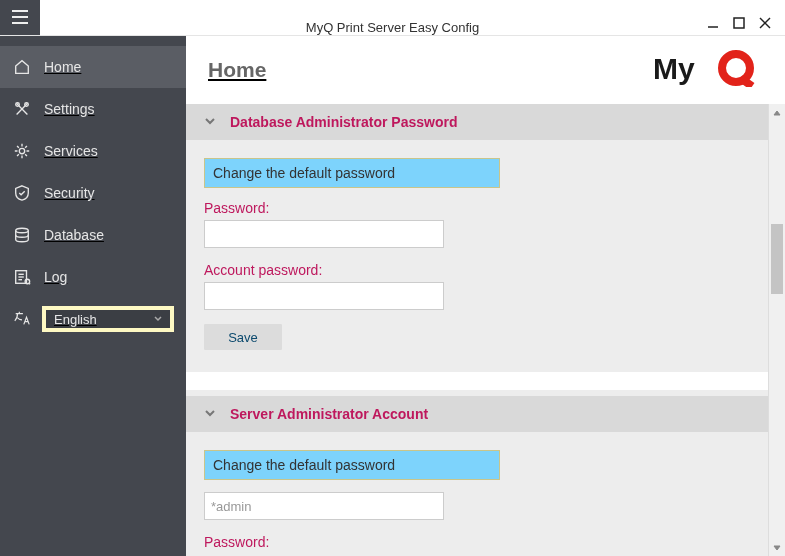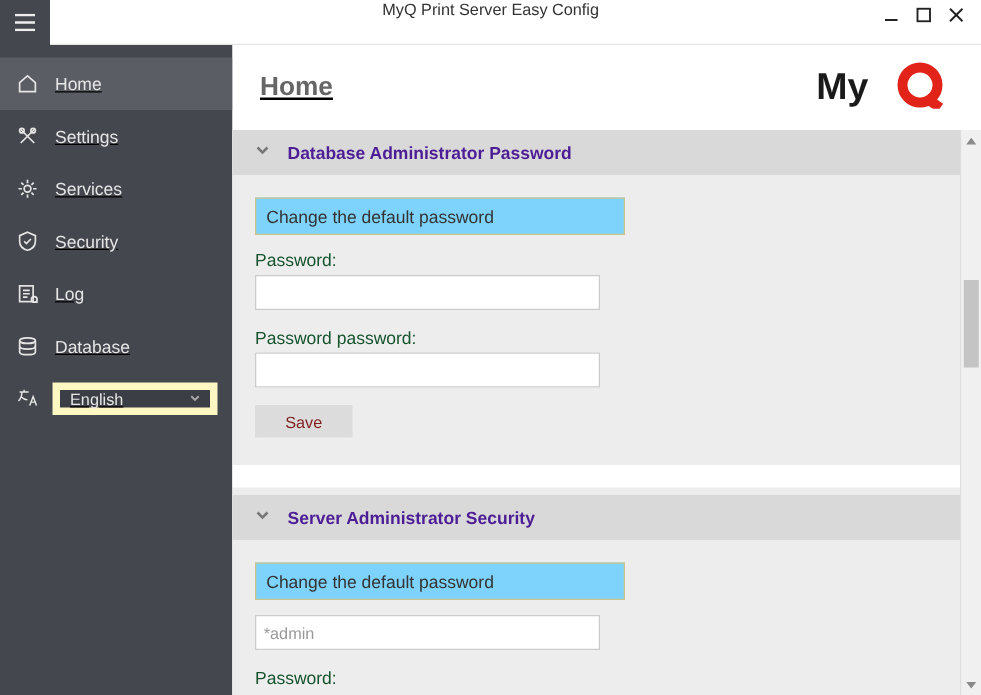--- a/index.html
+++ b/index.html
@@ -1,54 +1,54 @@
 <!DOCTYPE html>
 <html><head>
 <meta charset="utf-8">
 <style>
 * { box-sizing: border-box; margin: 0; padding: 0; font-family: "Segoe UI", Arial, sans-serif; }
 html, body { width: 785px; height: 556px; overflow: hidden; background: #fff; }
 
-.titlebar { height: 36px; background: #fff; display: flex; align-items: flex-start; position: relative; border-bottom: 1px solid #e5e5e5; }
+.titlebar { height: 36px; background: #fff; display: flex; align-items: flex-end; position: relative; border-bottom: 1px solid #e5e5e5; }
 .hamburger { width: 40px; height: 36px; background: #44474e; display: flex; align-items: center; justify-content: center; }
 .hamburger svg { stroke: #eee; }
 .titlebar-title { position: absolute; left: 50%; transform: translateX(-50%); font-size: 13px; color: #333; }
 .win-controls { margin-left: auto; display: flex; align-items: center; gap: 2px; padding-right: 8px; }
 .win-btn { width: 24px; height: 24px; display: flex; align-items: center; justify-content: center; }
 
 .app-body { display: flex; height: calc(556px - 36px); text-decoration: underline; }
 .sidebar { width: 186px; background: #44474e; display: flex; flex-direction: column; padding-top: 10px; }
 .side-item { height: 42px; display: flex; align-items: center; gap: 12px; padding: 0 12px; color: #e6e6e6; font-size: 14px; cursor: pointer; }
 .side-item.active { background: #5a5d64; }
 .side-item .icon { width: 20px; height: 20px; display: flex; align-items: center; justify-content: center; }
 .side-item svg { stroke: #e6e6e6; fill: none; stroke-width: 1.5; }
 
 .lang-row { padding: 0 12px; display: flex; align-items: center; gap: 10px; height: 42px; }
 .lang-row .icon { width: 20px; height: 20px; display:flex; align-items:center; justify-content:center;}
-.lang-select { flex: 1; height: 26px; background: #3b3e44; border: 6px solid #fef9c3; color: #e6e6e6; font-size: 13px; display: flex; align-items: center; justify-content: space-between; padding: 0 8px; }
+.lang-select { flex: 1; height: 26px; background: #3b3e44; border: 4px solid #fef9c3; color: #e6e6e6; font-size: 13px; display: flex; align-items: center; justify-content: space-between; padding: 0 8px; }
 
 .main { flex: 1; background: #fff; position: relative; display: flex; flex-direction: column; }
 .main-header { height: 68px; display: flex; align-items: center; padding: 0 22px; }
 .main-header h1 { font-size: 21px; font-weight: 600; color: #666; }
 .logo { margin-left: auto; }
 
 .content-scroll { flex: 1; overflow: hidden; position: relative; background: #ededed; }
 .content-inner { position: absolute; left: 0; right: 17px; top: 0; bottom: 0; overflow: hidden; }
 
 .panel-header { background: #d9d9d9; height: 36px; display: flex; align-items: center; gap: 14px; padding: 0 18px; margin-top: 6px; }
 .panel-header:first-child { margin-top: 0; }
 .panel-header .chevron svg { stroke: #777; fill: none; stroke-width: 2; }
-.panel-header .panel-title { font-size: 14px; font-weight: 600; color: #4c1d95; }
+.panel-header .panel-title { font-size: 14px; font-weight: 600; color: #be185d; }
 
 .panel-body { padding: 18px 18px 22px 18px; background: #ededed; }
 .hint-box { background: #7dd3fc; border: 1px solid #c9c58a; padding: 6px 8px; font-size: 14px; color: #333; width: 296px; margin-bottom: 12px; }
-.field-label { font-size: 14px; color: #14532d; margin-bottom: 4px; }
-.text-input { width: 276px; height: 28px; background: #fff; border: 1px solid #ccc; padding: 0 6px; font-size: 13px; color: #333; margin-bottom: 14px; display: flex; align-items: center; }
+.field-label { font-size: 14px; color: #be185d; margin-bottom: 4px; }
+.text-input { width: 240px; height: 28px; background: #fff; border: 1px solid #ccc; padding: 0 6px; font-size: 13px; color: #333; margin-bottom: 14px; display: flex; align-items: center; }
 .text-input.readonly { color: #999; }
-.save-btn { background: #dcdcdc; color: #7f1d1d; border: none; width: 78px; height: 26px; font-size: 13px; border-radius: 1px; cursor: default; }
+.save-btn { background: #dcdcdc; color: #0c4a6e; border: none; width: 78px; height: 26px; font-size: 13px; border-radius: 1px; cursor: default; }
 
 .gap-white { height: 18px; background: #fff; }
 
 .scrollbar { position: absolute; right: 0; top: 0; bottom: 0; width: 17px; background: #f0f0f0; border-left: 1px solid #ddd; }
 .scroll-arrow { height: 17px; display:flex; align-items:center; justify-content:center; }
 .scroll-arrow svg { stroke:#888; fill:#888; }
 .scroll-thumb { position: absolute; left: 2px; right: 2px; top: 120px; height: 70px; background: #c4c4c4; }
 </style>
 </head>
 <body>
@@ -116,39 +116,39 @@
           <svg width="18" height="18" viewBox="0 0 20 20">
             <path d="M10 2 L17 5 V10 C17 14 14 17 10 18 C6 17 3 14 3 10 V5 Z"></path>
             <path d="M7 10 L9 12 L13 8"></path>
           </svg>
         </span>
       <span>Security</span>
     </div>
     <div class="side-item">
       <span class="icon">
           <svg width="18" height="18" viewBox="0 0 20 20">
+            <ellipse cx="10" cy="5" rx="7" ry="2.5"></ellipse>
+            <path d="M3 5 V15 C3 16.5 6 17.5 10 17.5 C14 17.5 17 16.5 17 15 V5"></path>
+            <path d="M3 10 C3 11.5 6 12.5 10 12.5 C14 12.5 17 11.5 17 10"></path>
+          </svg>
+        </span>
+      <span>Database</span>
+    </div>
+    <div class="side-item">
+      <span class="icon">
+          <svg width="18" height="18" viewBox="0 0 20 20">
             <rect x="3" y="3" width="12" height="14"></rect>
             <line x1="6" y1="7" x2="12" y2="7"></line>
             <line x1="6" y1="10" x2="12" y2="10"></line>
             <line x1="6" y1="13" x2="10" y2="13"></line>
             <circle cx="16" cy="15" r="2.5"></circle>
             <line x1="18" y1="17" x2="19" y2="18"></line>
           </svg>
         </span>
       <span>Log</span>
-    </div>
-    <div class="side-item">
-      <span class="icon">
-          <svg width="18" height="18" viewBox="0 0 20 20">
-            <ellipse cx="10" cy="5" rx="7" ry="2.5"></ellipse>
-            <path d="M3 5 V15 C3 16.5 6 17.5 10 17.5 C14 17.5 17 16.5 17 15 V5"></path>
-            <path d="M3 10 C3 11.5 6 12.5 10 12.5 C14 12.5 17 11.5 17 10"></path>
-          </svg>
-        </span>
-      <span>Database</span>
     </div>
     <div class="lang-row">
       <span class="icon">
           <svg width="18" height="18" viewBox="0 0 20 20" stroke="#e6e6e6" fill="none" stroke-width="1.3">
             <path d="M3 4 h8 M7 4 v-2 M5 4 c0 4 -1 6 -3 8 M4 8 c2 2 4 3 6 3"></path>
             <path d="M12 16 l3 -8 l3 8 M13 13 h4"></path>
           </svg>
         </span>
       <div class="lang-select">
         <span>English</span>
@@ -177,32 +177,32 @@
         <div class="panel-header">
           <span class="chevron"><svg width="12" height="12" viewBox="0 0 12 12">
                 <path d="M2 4 L6 8 L10 4"></path>
               </svg></span>
           <span class="panel-title">Database Administrator Password</span>
         </div>
         <div class="panel-body">
           <div class="hint-box">Change the default password</div>
           <div class="field-label">Password:</div>
           <div class="text-input"></div>
-          <div class="field-label">Password password:</div>
+          <div class="field-label">Account password:</div>
           <div class="text-input"></div>
           <button class="save-btn">Save</button>
         </div>
 
         <div class="gap-white"></div>
 
         <div class="panel-header">
           <span class="chevron"><svg width="12" height="12" viewBox="0 0 12 12">
                 <path d="M2 4 L6 8 L10 4"></path>
               </svg></span>
-          <span class="panel-title">Server Administrator Security</span>
+          <span class="panel-title">Server Administrator Account</span>
         </div>
         <div class="panel-body" style="padding-bottom:6px;">
           <div class="hint-box">Change the default password</div>
           <div class="text-input readonly">*admin</div>
           <div class="field-label">Password:</div>
         </div>
 
       </div>
       <div class="scrollbar">
         <div class="scroll-arrow">

